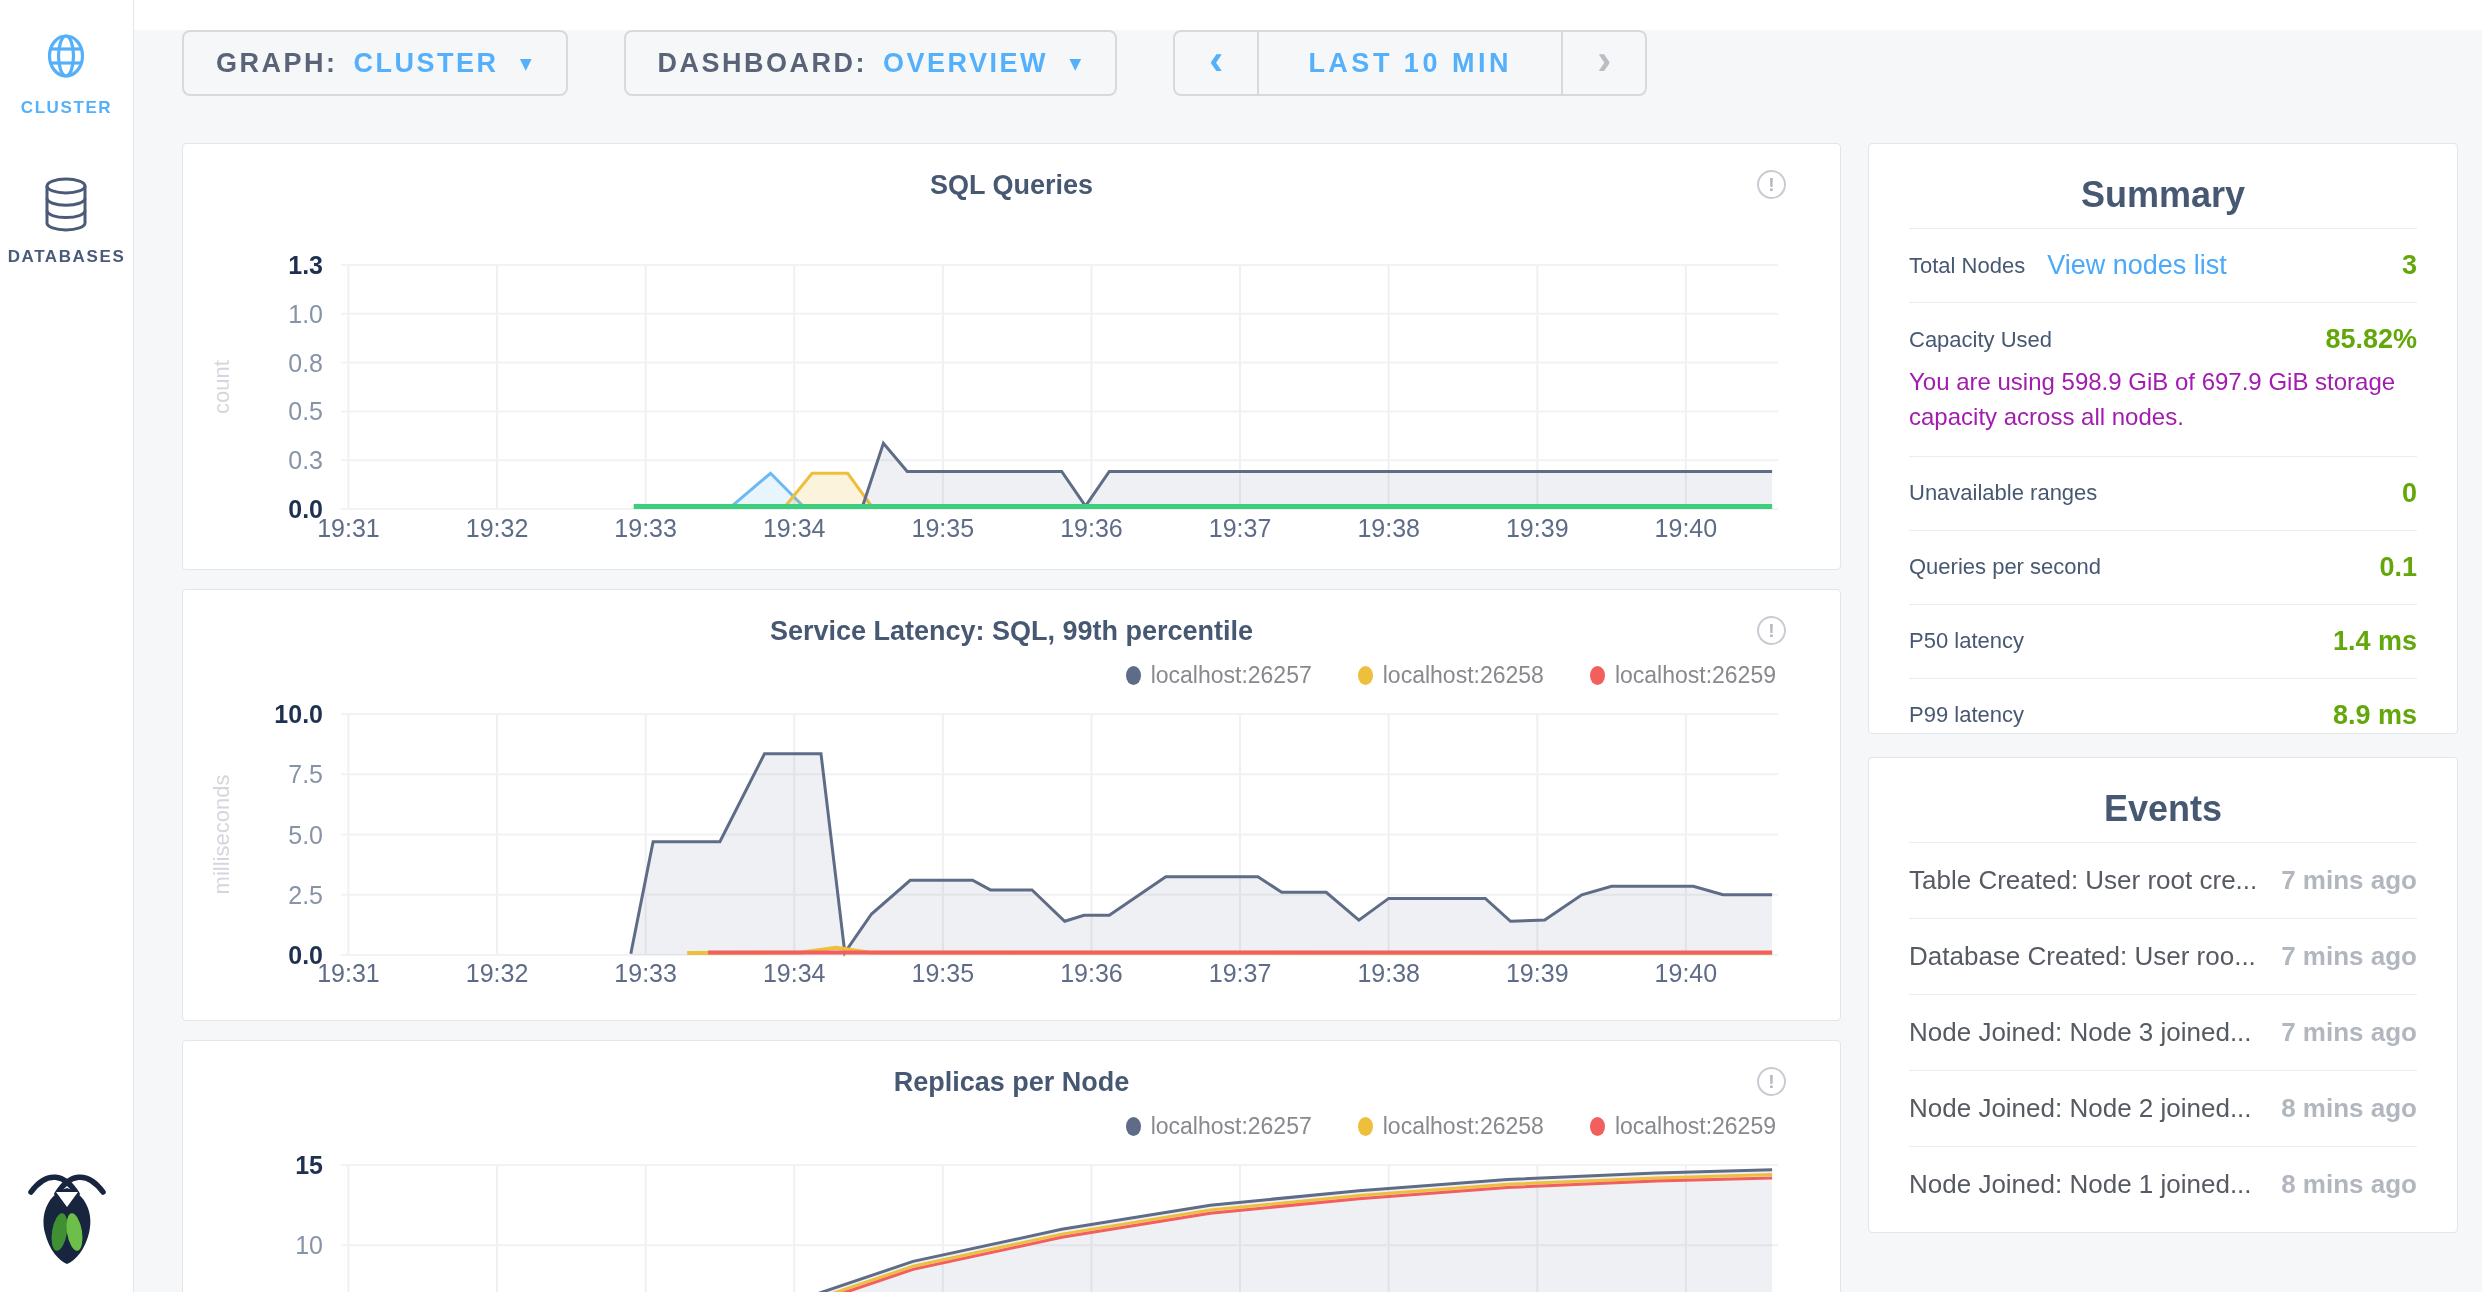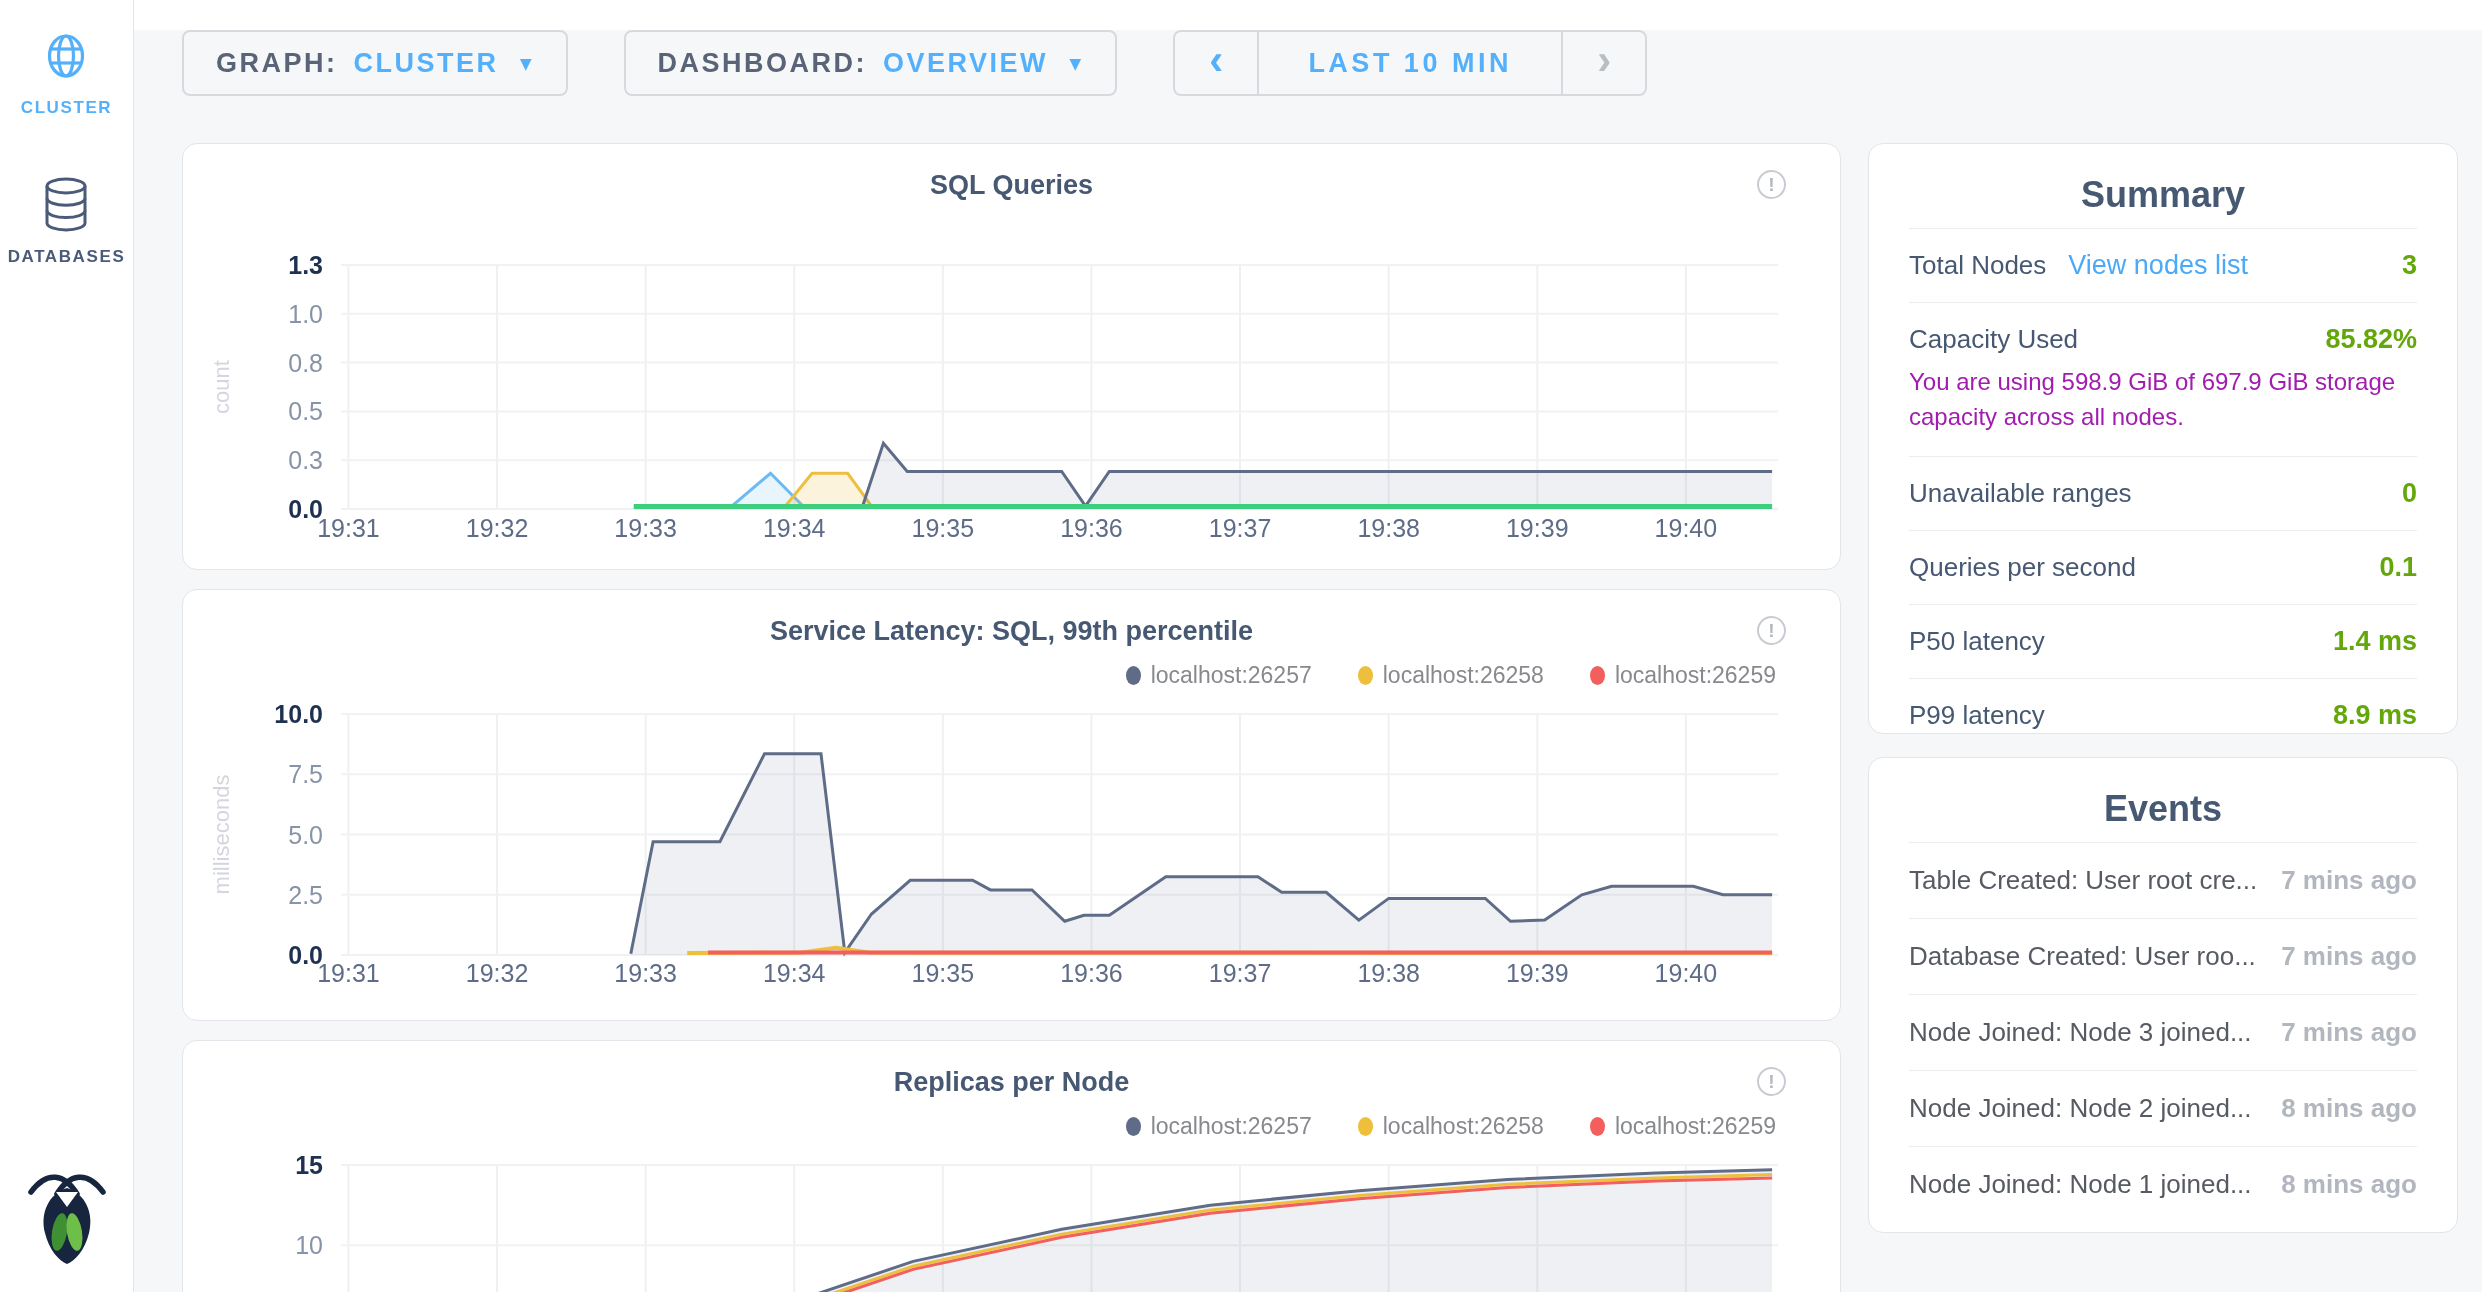--- a/index.html
+++ b/index.html
@@ -30,41 +30,41 @@
   .control .caret { color:#54b0fa; font-size:21px; margin-left:6px; }
   .timesel { display:flex; align-items:stretch; height:66px; border:2px solid #d6dade; border-radius:8px; overflow:hidden; background:transparent; }
   .ts-prev,.ts-next { width:84px; display:flex; align-items:center; justify-content:center; font-size:42px; font-weight:bold; cursor:pointer; padding-bottom:6px; }
   .ts-prev { color:#54b0fa; border-right:2px solid #d6dade; }
   .ts-next { color:#b9bec5; border-left:2px solid #d6dade; }
   .ts-label { width:302px; display:flex; align-items:center; justify-content:center; color:#54b0fa; font-size:27px; font-weight:bold; letter-spacing:3.5px; cursor:pointer; }
   
   .content { display:flex; gap:27px; margin-top:47px; }
   .col-left  { width:1659px; display:flex; flex-direction:column; gap:19px; }
   .col-right { width:590px;  display:flex; flex-direction:column; gap:23px; }
-  .card { background:#fff; border:1px solid #e2e5e9; border-radius:15px; }
+  .card { background:#fff; border:1px solid #e2e5e9; border-radius:4px; }
   .chart-card { position:relative; padding-top:24px; overflow:hidden; }
   .card-sql { height:427px; } .card-latency { height:432px; } .card-replicas { height:430px; }
   .chart-title { text-align:center; font-size:27px; font-weight:bold; color:#475872; height:34px; line-height:34px; }
   .info-icon {
     position:absolute; top:26px; right:54px; width:29px; height:29px; border:2px solid #c8ccd2; border-radius:50%;
     color:#b4b8bf; font-size:19px; font-weight:bold; display:flex; align-items:center; justify-content:center; cursor:pointer;
   }
   .legend-row { display:flex; justify-content:flex-end; gap:46px; padding-right:64px; margin-top:14px; height:26px; align-items:center; }
   .legend-item { display:flex; align-items:center; gap:10px; font-size:23px; color:#87898e; }
   .legend-dot { width:15px; height:19px; border-radius:50%; display:inline-block; }
   .chart-holder { margin-top:6px; }
   .chart-holder.no-legend { margin-top:30px; }
   .chart-holder svg { display:block; }
   
   .side-card { padding:30px 40px 10px 40px; overflow:hidden; }
   .card-summary { height:591px; }
   .side-title { text-align:center; font-size:36px; font-weight:bold; color:#475872; margin-bottom:12px; }
   .srow { display:flex; flex-wrap:wrap; align-items:center; padding:21px 0; border-top:1px solid #eaecef; }
   .srow:first-of-type { border-top:none; }
-  .srow-label { font-size:26px; color:#475872; }
+  .srow-label { font-size:22px; color:#475872; }
   .srow-link { font-size:27px; color:#4aa9f8; margin-left:22px; cursor:pointer; text-decoration:none; }
   .srow-value { margin-left:auto; font-size:27px; font-weight:bold; color:#64a70b; }
   .srow-desc { flex-basis:100%; margin-top:10px; font-size:24px; line-height:1.45; color:#a21caf; }
   .erow { display:flex; justify-content:space-between; padding:22px 0; border-top:1px solid #eaecef; }
   .erow:first-of-type { border-top:none; }
   .erow-text { font-size:26px; color:#565a62; }
   .erow-time { font-size:26px; color:#b2b6be; margin-left:20px; white-space:nowrap;font-weight:bold; }
 </style>
 </head>
 <body>

